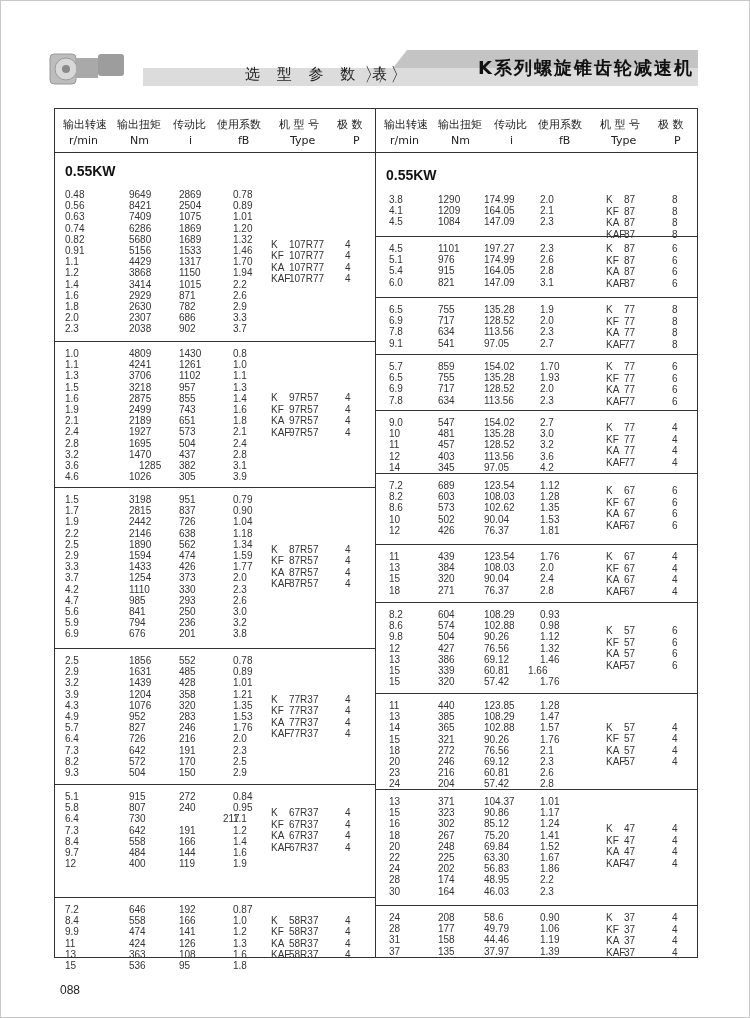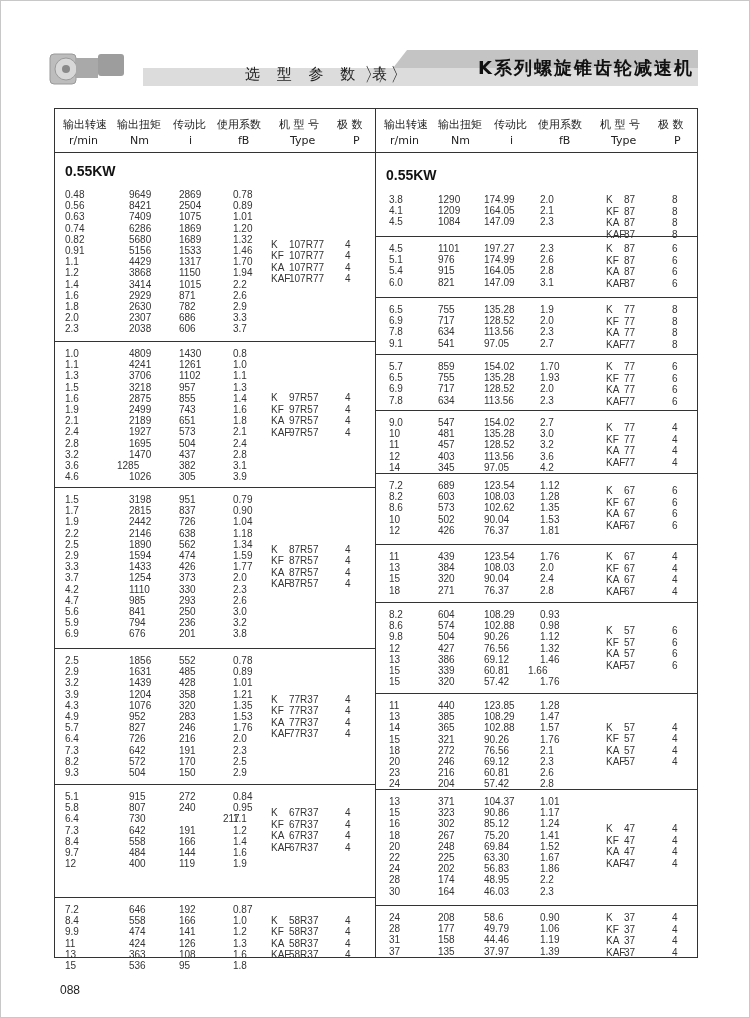--- a/index.html
+++ b/index.html
@@ -136,21 +136,21 @@
         </div>
         <div class="row" style="top: 160.2px; left: 0px;">
           <span style="left: 10px;">2.0</span>
           <span style="left: 74px;">2307</span>
           <span style="left: 124px;">686</span>
           <span style="left: 178px;">3.3</span>
         </div>
         <div class="row" style="top: 171.4px; left: 0px;">
           <span style="left: 10px;">2.3</span>
           <span style="left: 74px;">2038</span>
-          <span style="left: 124px;">606</span>
+          <span style="left: 124px;">902</span>
           <span style="left: 178px;">3.7</span>
         </div>
         <div class="trow" style="top: 86.8px; left: 0px;">
           <span style="left: 216px;">K</span>
           <span style="left: 234px;">107R77</span>
           <span style="left: 290px;">4</span>
         </div>
         <div class="trow" style="top: 98.3px; left: 0px;">
           <span style="left: 216px;">KF</span>
           <span style="left: 234px;">107R77</span>
@@ -223,21 +223,21 @@
           <span style="left: 178px;">2.4</span>
         </div>
         <div class="row" style="top: 106.8px; left: 0px;">
           <span style="left: 10px;">3.2</span>
           <span style="left: 74px;">1470</span>
           <span style="left: 124px;">437</span>
           <span style="left: 178px;">2.8</span>
         </div>
         <div class="row" style="top: 118px; left: 0px;">
           <span style="left: 10px;">3.6</span>
-          <span style="left: 62px;">1285</span>
+          <span style="left: 84px;">1285</span>
           <span style="left: 124px;">382</span>
           <span style="left: 178px;">3.1</span>
         </div>
         <div class="row" style="top: 129.2px; left: 0px;">
           <span style="left: 10px;">4.6</span>
           <span style="left: 74px;">1026</span>
           <span style="left: 124px;">305</span>
           <span style="left: 178px;">3.9</span>
         </div>
         <div class="trow" style="top: 50.2px; left: 0px;">

